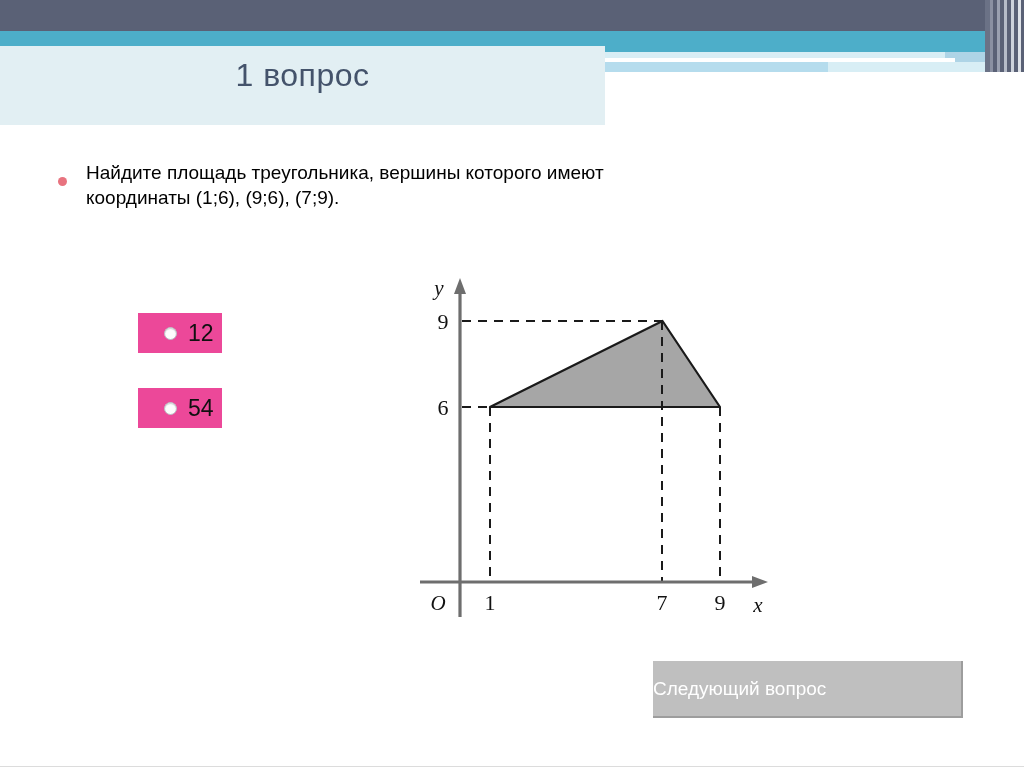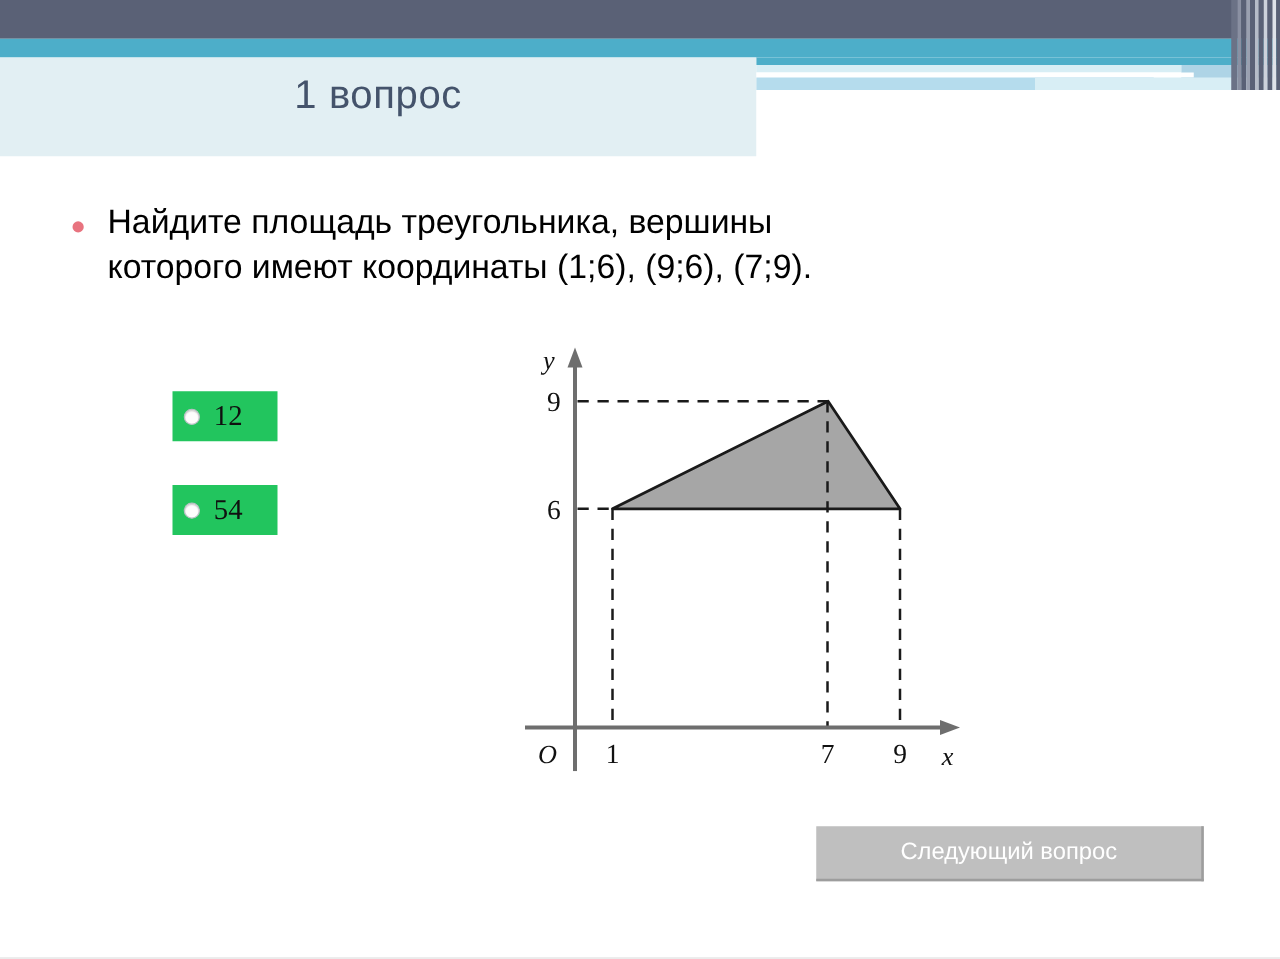--- a/index.html
+++ b/index.html
@@ -104,40 +104,39 @@
   }
   .bullet {
     width: 9px; height: 9px;
     border-radius: 50%;
     background: #e8737f;
     margin-top: 17px;
     margin-right: 19px;
     flex: 0 0 auto;
   }
   .question-text {
-    font-size: 27px;
+    font-size: 19px;
     line-height: 1.33;
     color: #000000;
   }
 
   
   .options {
     position: absolute;
     left: 138px; top: 313px;
   }
   .option {
-    background: #22c55e;
+    background: #ec4899;
     height: 40px;
     margin-bottom: 35px;
     display: flex;
     align-items: center;
-    padding-left: 9px;
+    padding-left: 26px;
     box-sizing: border-box;
     width: 84px;
-    font-family: Liberation Serif, serif;
   }
   .option-radio {
     width: 11px; height: 11px;
     border-radius: 50%;
     background: #fdfdfd;
     border: 1px solid #b9c0c4;
     box-shadow: inset 0 1px 1px rgba(0,0,0,0.18);
     flex: 0 0 auto;
     margin-right: 11px;
   }
@@ -151,27 +150,27 @@
     position: absolute;
     left: 410px; top: 272px;
     width: 380px; height: 345px;
   }
   .graph svg { display: block; }
 
   
   .next-button {
     position: absolute;
     left: 653px; top: 661px;
-    width: 310px; height: 44px;
+    width: 310px; height: 57px;
     background: #bfbfbf;
     border-right: 2px solid #9d9d9d;
     border-bottom: 2px solid #9d9d9d;
     display: flex;
     align-items: center;
-    justify-content: center;
+    justify-content: flex-start;
     cursor: pointer;
     box-sizing: border-box;
   }
   .next-button-label {
     color: #ffffff;
     font-size: 19px;
   }
 </style>
 </head>
 <body>

